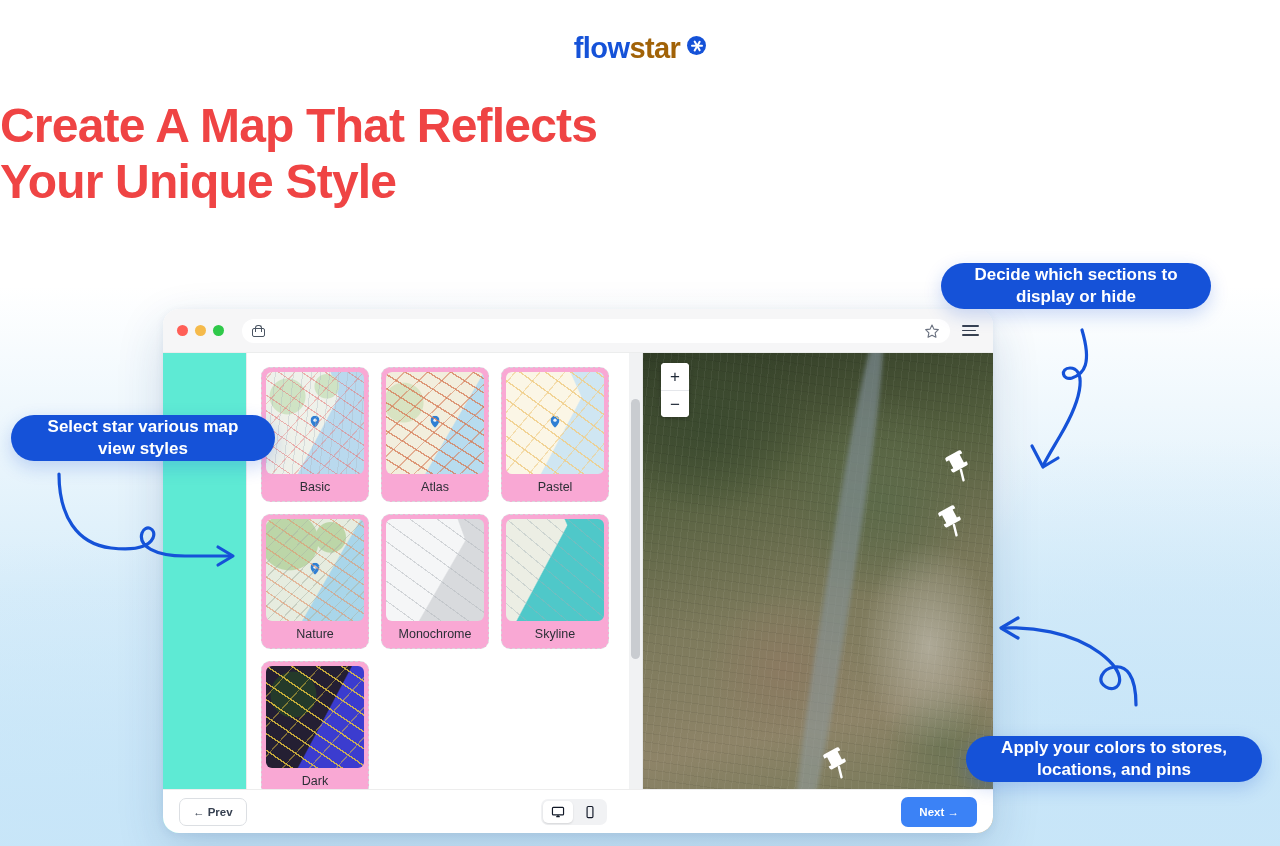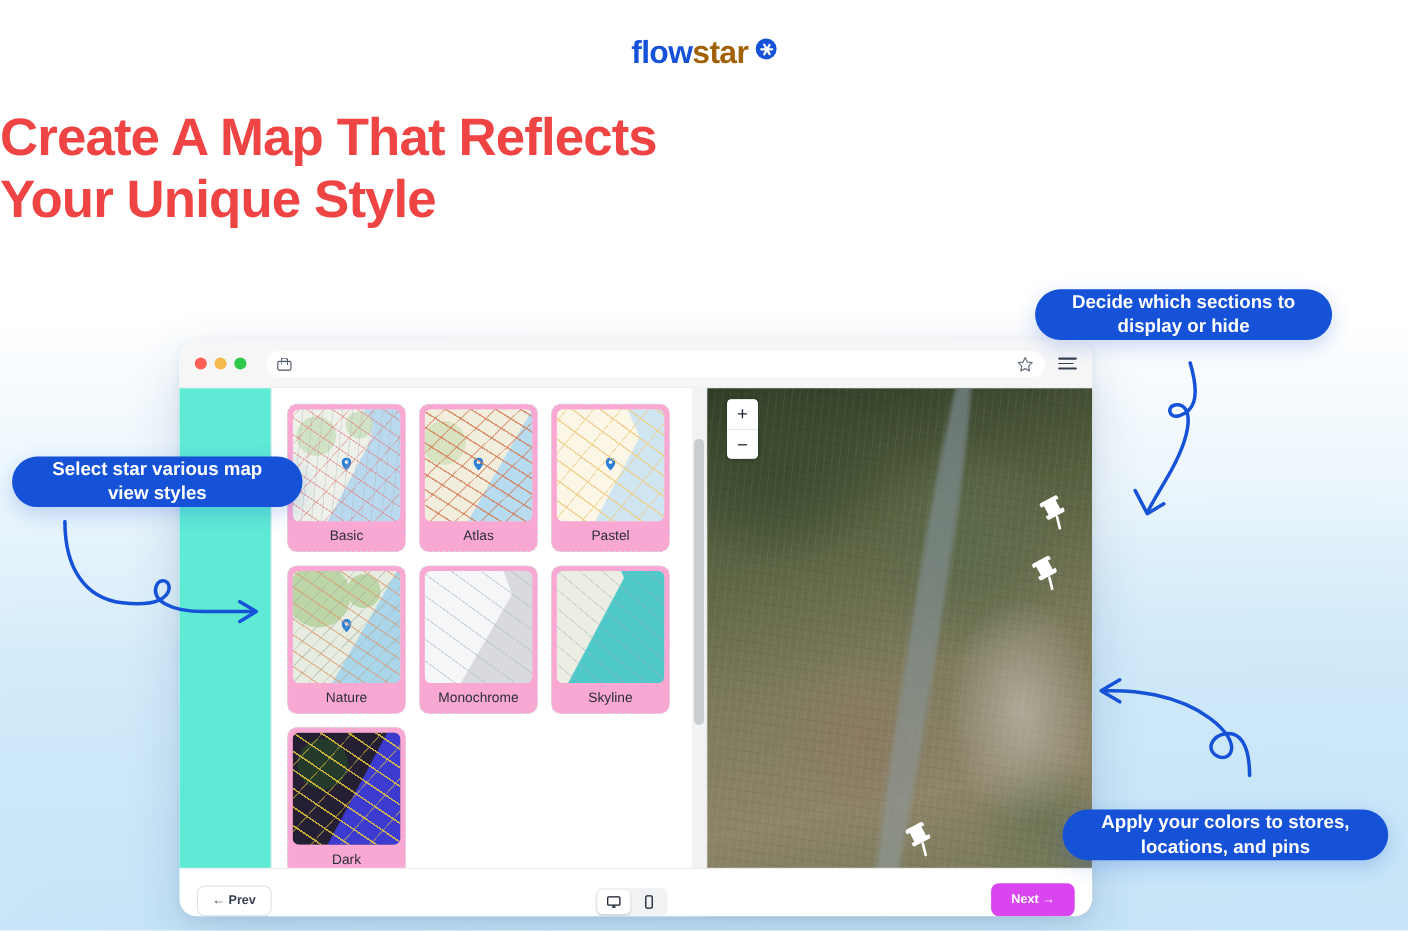--- a/index.html
+++ b/index.html
@@ -295,38 +295,38 @@
     font-size: 17px; color: #1f2937; cursor: pointer; line-height: 27px;
     font-family: "Liberation Sans", sans-serif;
   }
   .zoomctl button + button { border-top: 1px solid #e5e7eb; }
   .mappin { position: absolute; width: 40px; height: 40px; z-index: 3; }
 
   
   .toolbar {
     position: absolute; left: 0; right: 0; bottom: 0; height: 44px;
     background: #ffffff; border-top: 1px solid #ededed;
-    display: flex; align-items: flex-end; padding: 0 16px;
+    display: flex; align-items: center; padding: 0 16px;
   }
   .btn-prev {
     border: 1px solid #dcdfe3; background: #fff; border-radius: 7px;
     font-size: 11.5px; color: #374151; padding: 7px 13px; cursor: pointer;
     font-weight: 600; font-family: "Liberation Sans", sans-serif;
   }
   .device-toggle {
     margin: 0 auto; display: flex; background: #f1f2f4; border-radius: 7px;
     padding: 2px; gap: 2px;
   }
   .device-toggle .dbtn {
     width: 30px; height: 22px; border-radius: 5px; border: 0; background: transparent;
     display: flex; align-items: center; justify-content: center; cursor: pointer;
   }
   .device-toggle .dbtn.active { background: #fff; box-shadow: 0 1px 2px rgba(0,0,0,.12); }
   .btn-next {
-    background: #d946ef; color: #fff; border: 0; border-radius: 7px;
+    background: #3b82f6; color: #fff; border: 0; border-radius: 7px;
     font-size: 11.5px; font-weight: 700; padding: 9px 18px; cursor: pointer;
     font-family: "Liberation Sans", sans-serif;
   }
 
   
   .callout {
     position: absolute; background: #1552d8; color: #fff;
     border-radius: 999px; text-align: center;
     font-weight: 700; font-size: 17px; line-height: 1.28;
     padding: 1px 24px; z-index: 20;

